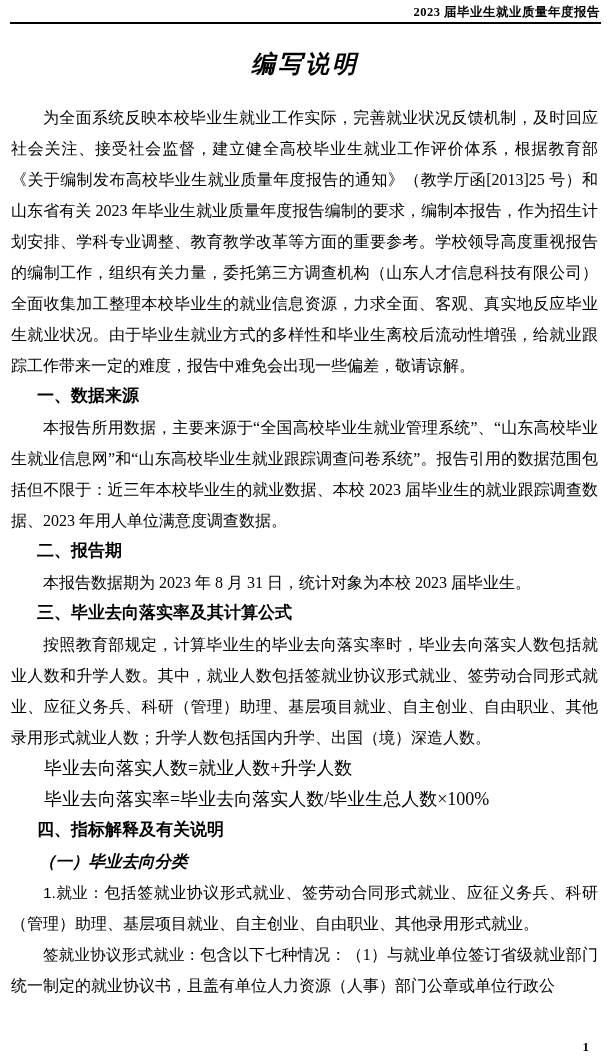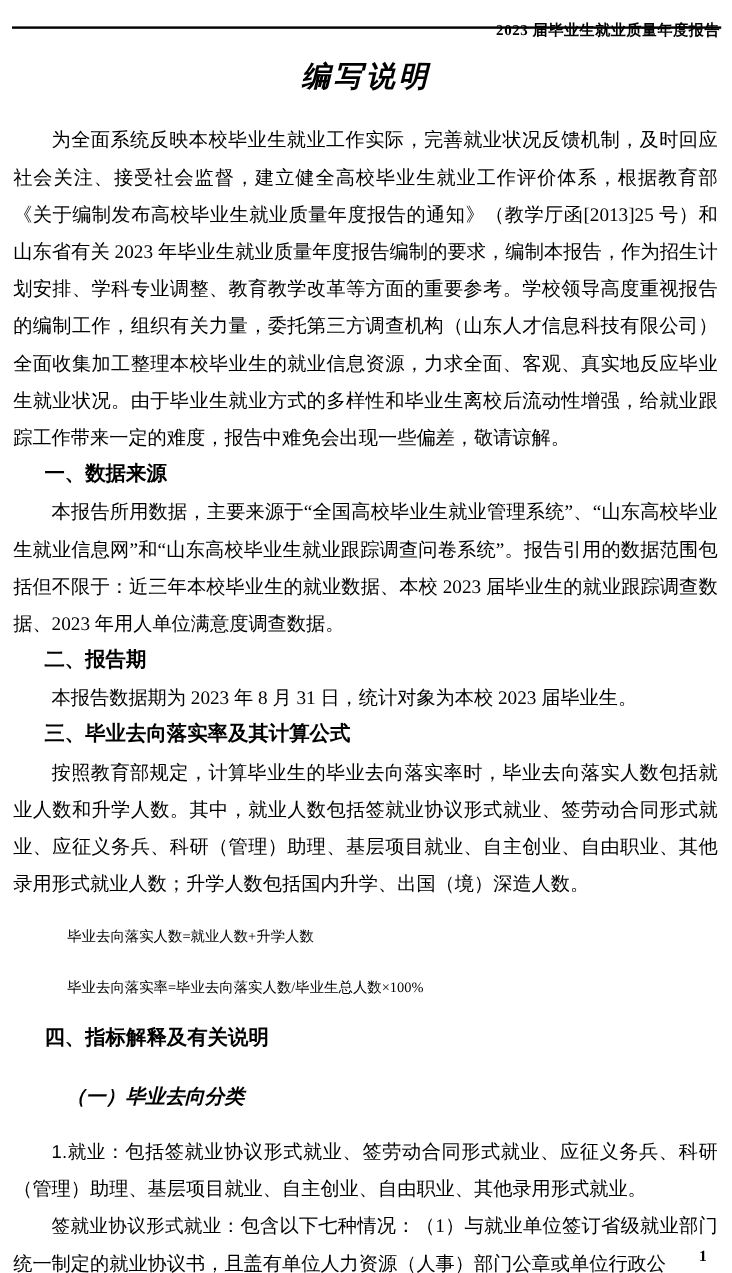--- a/index.html
+++ b/index.html
@@ -6,21 +6,21 @@
   .page{
     position:relative;
     width:610px;height:1061px;
     margin:0 auto;
     background:#ffffff;
     color:#000;
     font-family:"Liberation Serif","DejaVu Serif",serif;
     overflow:hidden;
   }
   .running-header{
-    position:absolute;top:17px;left:10px;right:10px;
+    position:absolute;top:4px;left:10px;right:10px;
     text-align:right;
     font-size:12.5px;font-weight:bold;
     font-family:"Liberation Serif","DejaVu Serif",serif;
     letter-spacing:.5px;
     white-space:nowrap;
   }
   .header-rule{
     position:absolute;top:22px;left:10px;right:9px;
     border-top:2px solid #000;height:0;
   }
@@ -39,28 +39,28 @@
     text-align:justify;text-align-last:left;
     text-indent:32px;
   }
   .sec-heading{
     margin:0;
     font-family:Liberation Mono, monospace;
     font-size:17px;font-weight:bold;line-height:31px;
     text-indent:26px;
   }
   .sub-heading{
-    margin:16px;
+    margin:0;
     font-size:16.5px;font-weight:bold;font-style:italic;
     line-height:31px;text-indent:28px;
     font-family:"Liberation Serif","DejaVu Serif",serif;
   }
   .formula{
-    margin:12px;
-    font-size:12px;line-height:31px;
+    margin:0;
+    font-size:18px;line-height:31px;
     text-indent:33px;
   }
   .lead{
     font-weight:normal;
     font-family:"Liberation Sans","DejaVu Sans",sans-serif;
     font-size:15.5px;
   }
   .page-number{
     position:absolute;bottom:6px;right:21px;
     font-size:13px;font-weight:bold;

